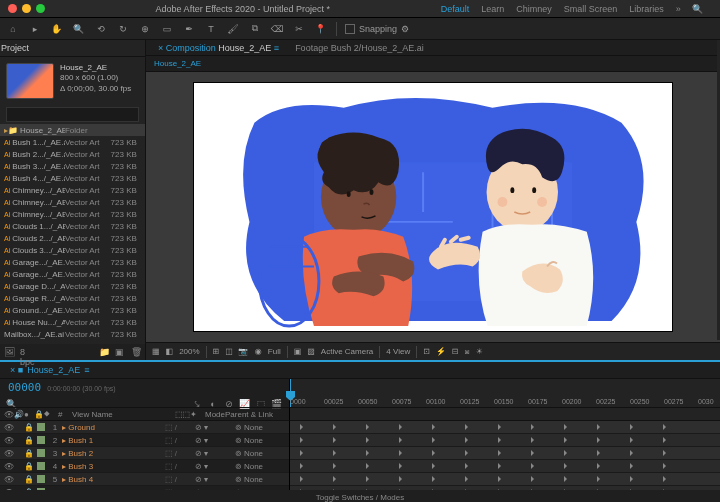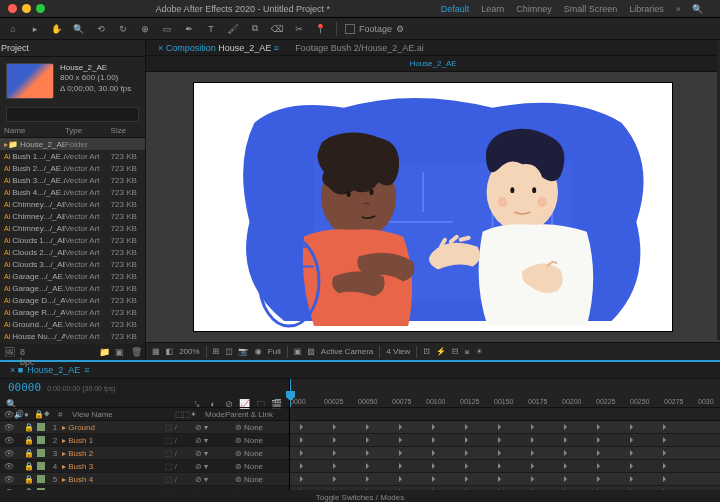--- a/index.html
+++ b/index.html
@@ -34,21 +34,21 @@
 .proj-list { flex: 1; overflow: hidden; }
 .proj-row { display: flex; padding: 1px 4px; font-size: 8px; color: #aaa; height: 12px; align-items: center; }
 .proj-row.folder { background: #3a3a3a; }
 .pr-name { flex: 1.2; overflow: hidden; text-overflow: ellipsis; white-space: nowrap; display:flex; align-items:center; gap:2px;}
 .pr-type { flex: 0.9; color: #888; }
 .pr-size { flex: 0.6; color: #888; }
 .folder-icon { color: #c99a4a; }
 .ai-icon { color: #ff9a00; font-size: 7px; }
 .proj-footer { height: 16px; background: #1f1f1f; display: flex; align-items: center; padding: 0 4px; gap: 6px; }
 .proj-footer .fi { width: 10px; height: 10px; color: #888; }
-.comp-panel { flex: 1; background: #1e1e1e; display: flex; flex-direction: column; text-align: center; }
+.comp-panel { flex: 1; background: #1e1e1e; display: flex; flex-direction: column; }
 .comp-tabs { height: 18px; display: flex; align-items: center; padding: 0 6px; gap: 4px; border-bottom: 1px solid #111; font-size: 9px; }
 .comp-tab { padding: 2px 6px; color: #888; }
 .comp-tab.active { color: #2a9fd6; }
 .breadcrumb { padding: 3px 8px; font-size: 8px; color: #2a9fd6; border-bottom: 1px solid #111; }
 .viewer { flex: 1; background: #3a3a3a; display: flex; align-items: center; justify-content: center; padding: 10px; position: relative; }
 .canvas { background: #fff; width: 480px; height: 250px; border: 1px solid #000; position: relative; overflow: hidden; }
 .canvas svg { width: 100%; height: 100%; }
 .viewer-controls { height: 20px; background: #232323; display: flex; align-items: center; padding: 0 6px; gap: 6px; font-size: 8px; color: #999; border-top: 1px solid #111; }
 .vc-item { display: inline-flex; align-items: center; gap: 2px; }
 .vc-sep { width: 1px; height: 12px; background: #444; }
@@ -119,43 +119,38 @@
   <span class="tb-icon">✒</span>
   <span class="tb-icon">T</span>
   <span class="tb-icon">🖌</span>
   <span class="tb-icon">⧉</span>
   <span class="tb-icon">⌫</span>
   <span class="tb-icon">✂</span>
   <span class="tb-icon">📍</span>
   <span class="tb-sep"></span>
   <div class="snap-group">
     <div class="snap-cb"></div>
-    <span>Footage</span>
+    <span>Snapping</span>
     <span>⚙</span>
   </div>
 </div>
 
 <div class="main">
   <div class="project-panel">
     <div class="proj-tab">Project</div>
     <div class="proj-thumb">
       <div class="thumb-img"></div>
       <div class="thumb-info">
         <div style="color:#ccc">House_2_AE</div>
         <div>800 x 600 (1.00)</div>
         <div>Δ 0;00;00, 30.00 fps</div>
       </div>
     </div>
     <div class="proj-search">
       <input placeholder="" style="">
-    </div>
-    <div class="proj-header">
-      <span>Name</span>
-      <span>Type</span>
-      <span>Size</span>
     </div>
     <div class="proj-list" id="proj-list">
         <div class="proj-row folder">
           <span class="pr-name"><span class="folder-icon">▸📁</span> House_2_AE Layers</span>
           <span class="pr-type">Folder</span>
           <span class="pr-size"></span>
         </div>
         <div class="proj-row">
           <span class="pr-name"><span class="ai-icon">Ai</span> Bush 1.../_AE.ai</span>
           <span class="pr-type">Vector Art</span>

